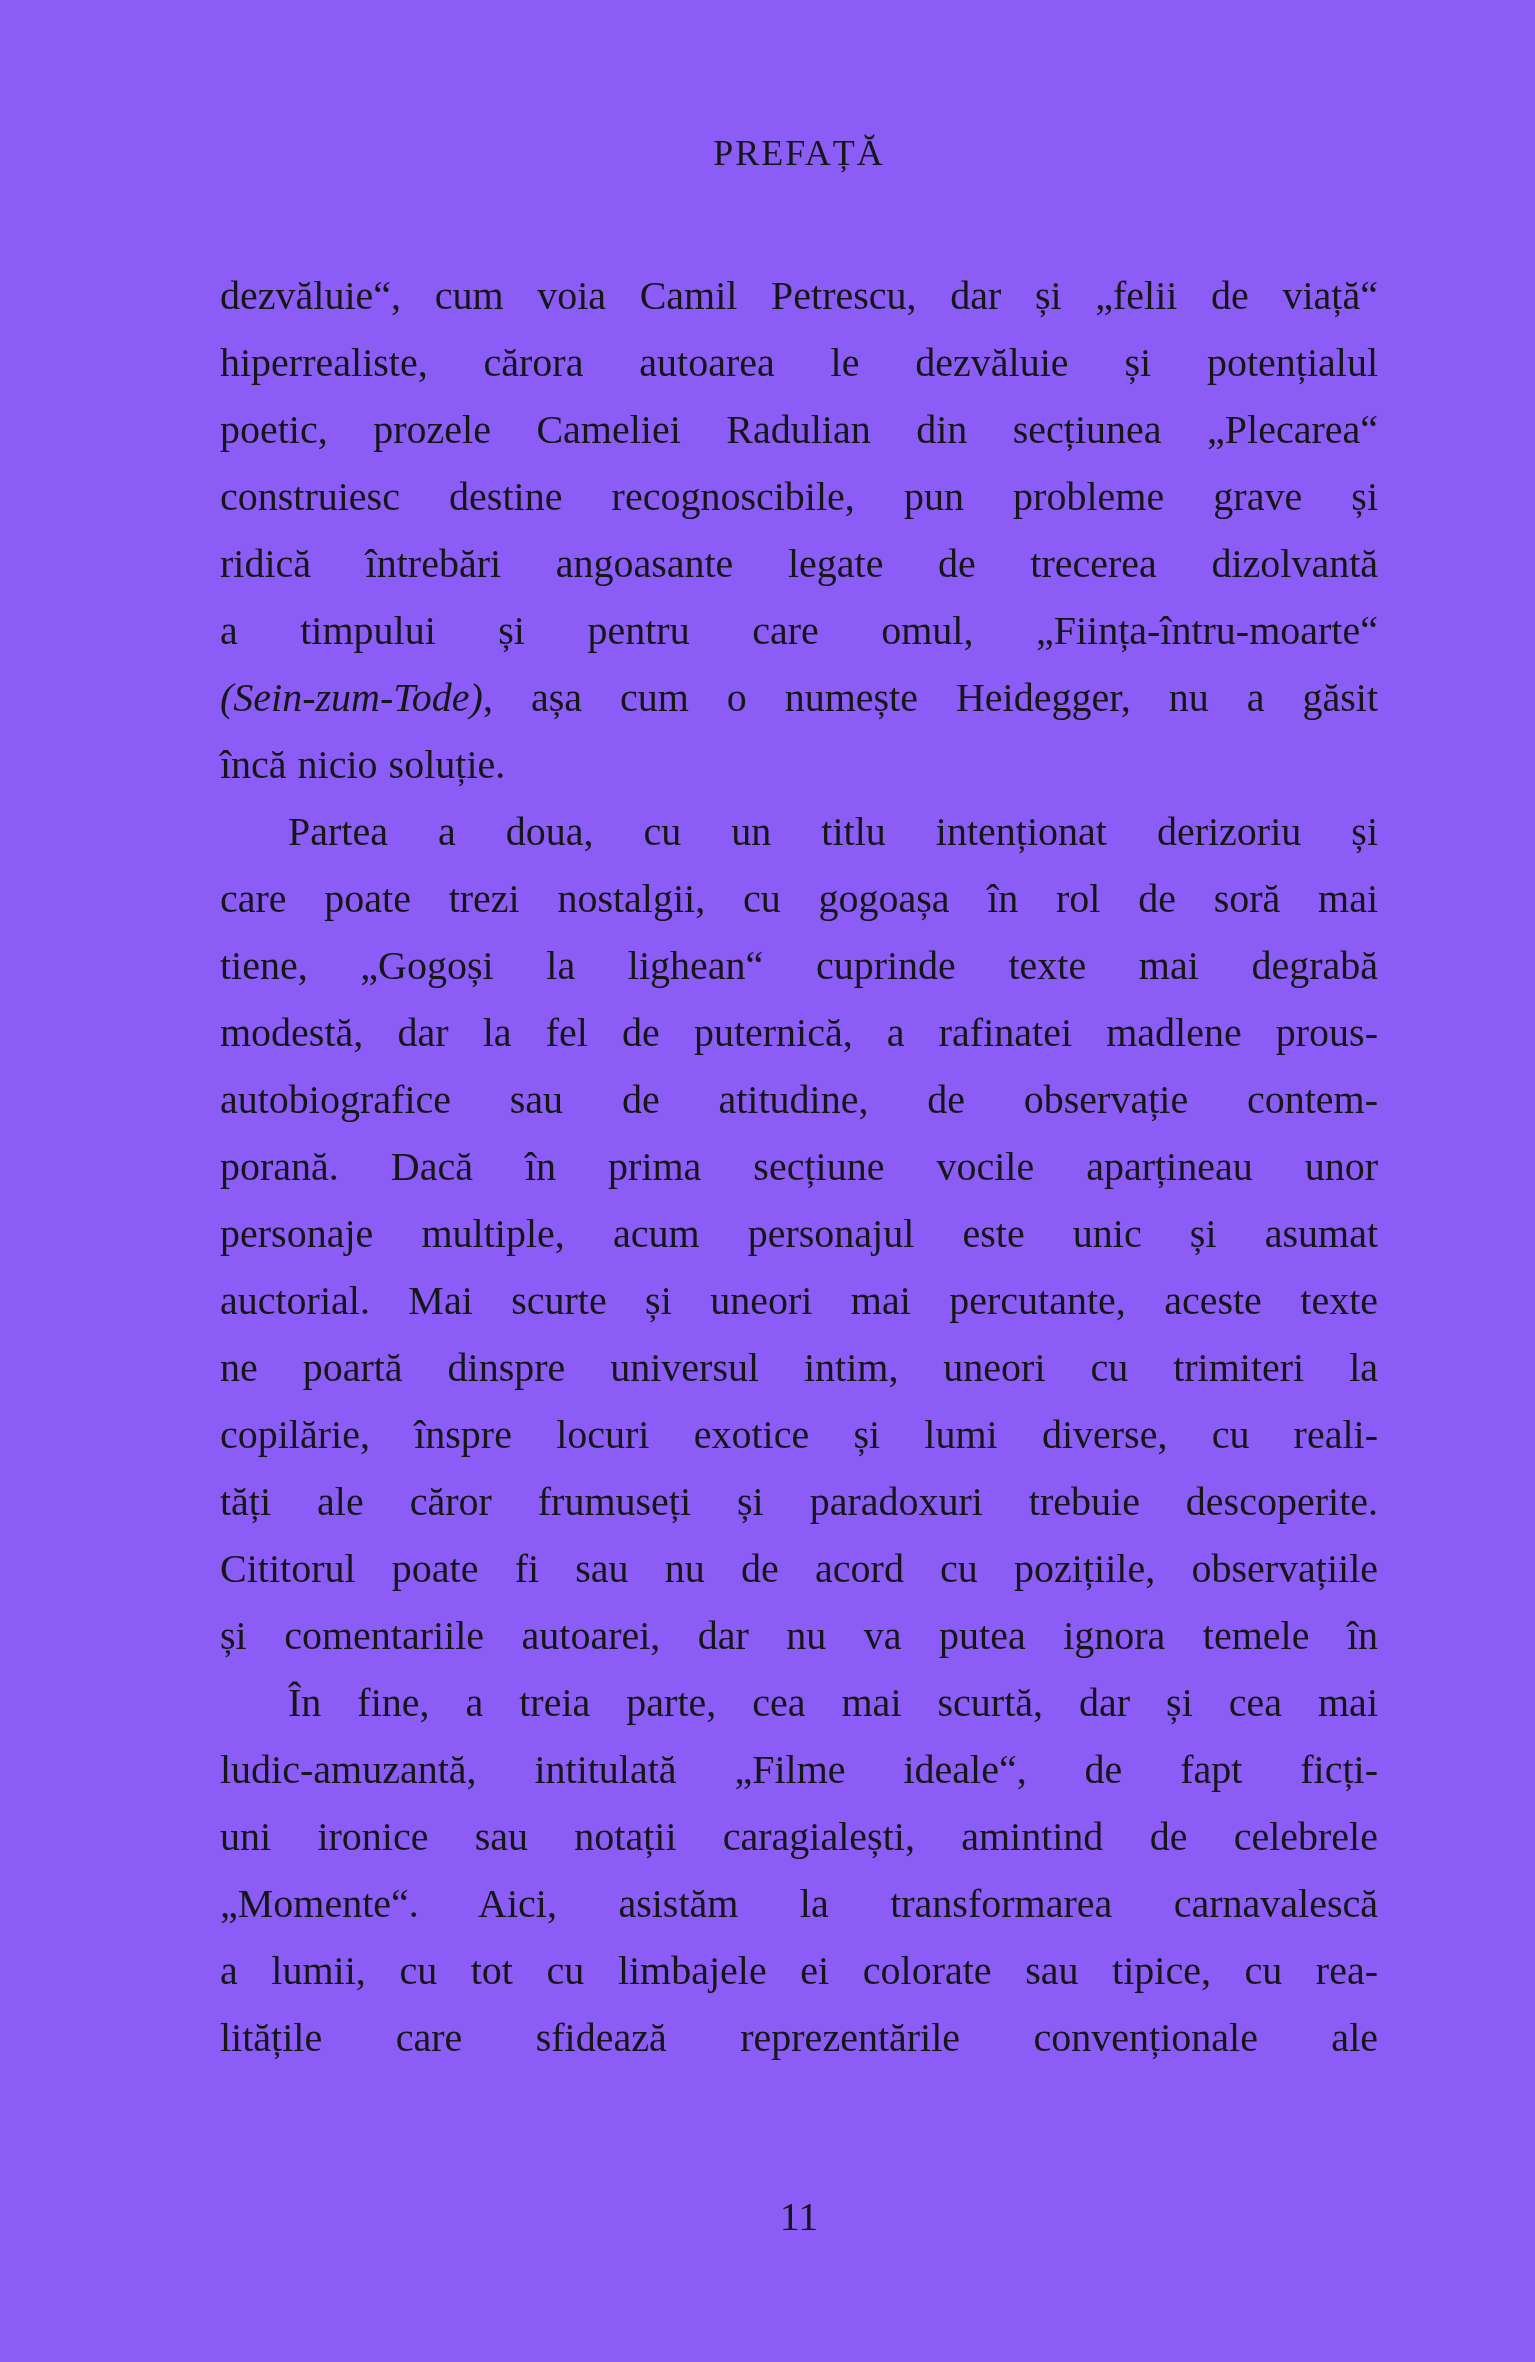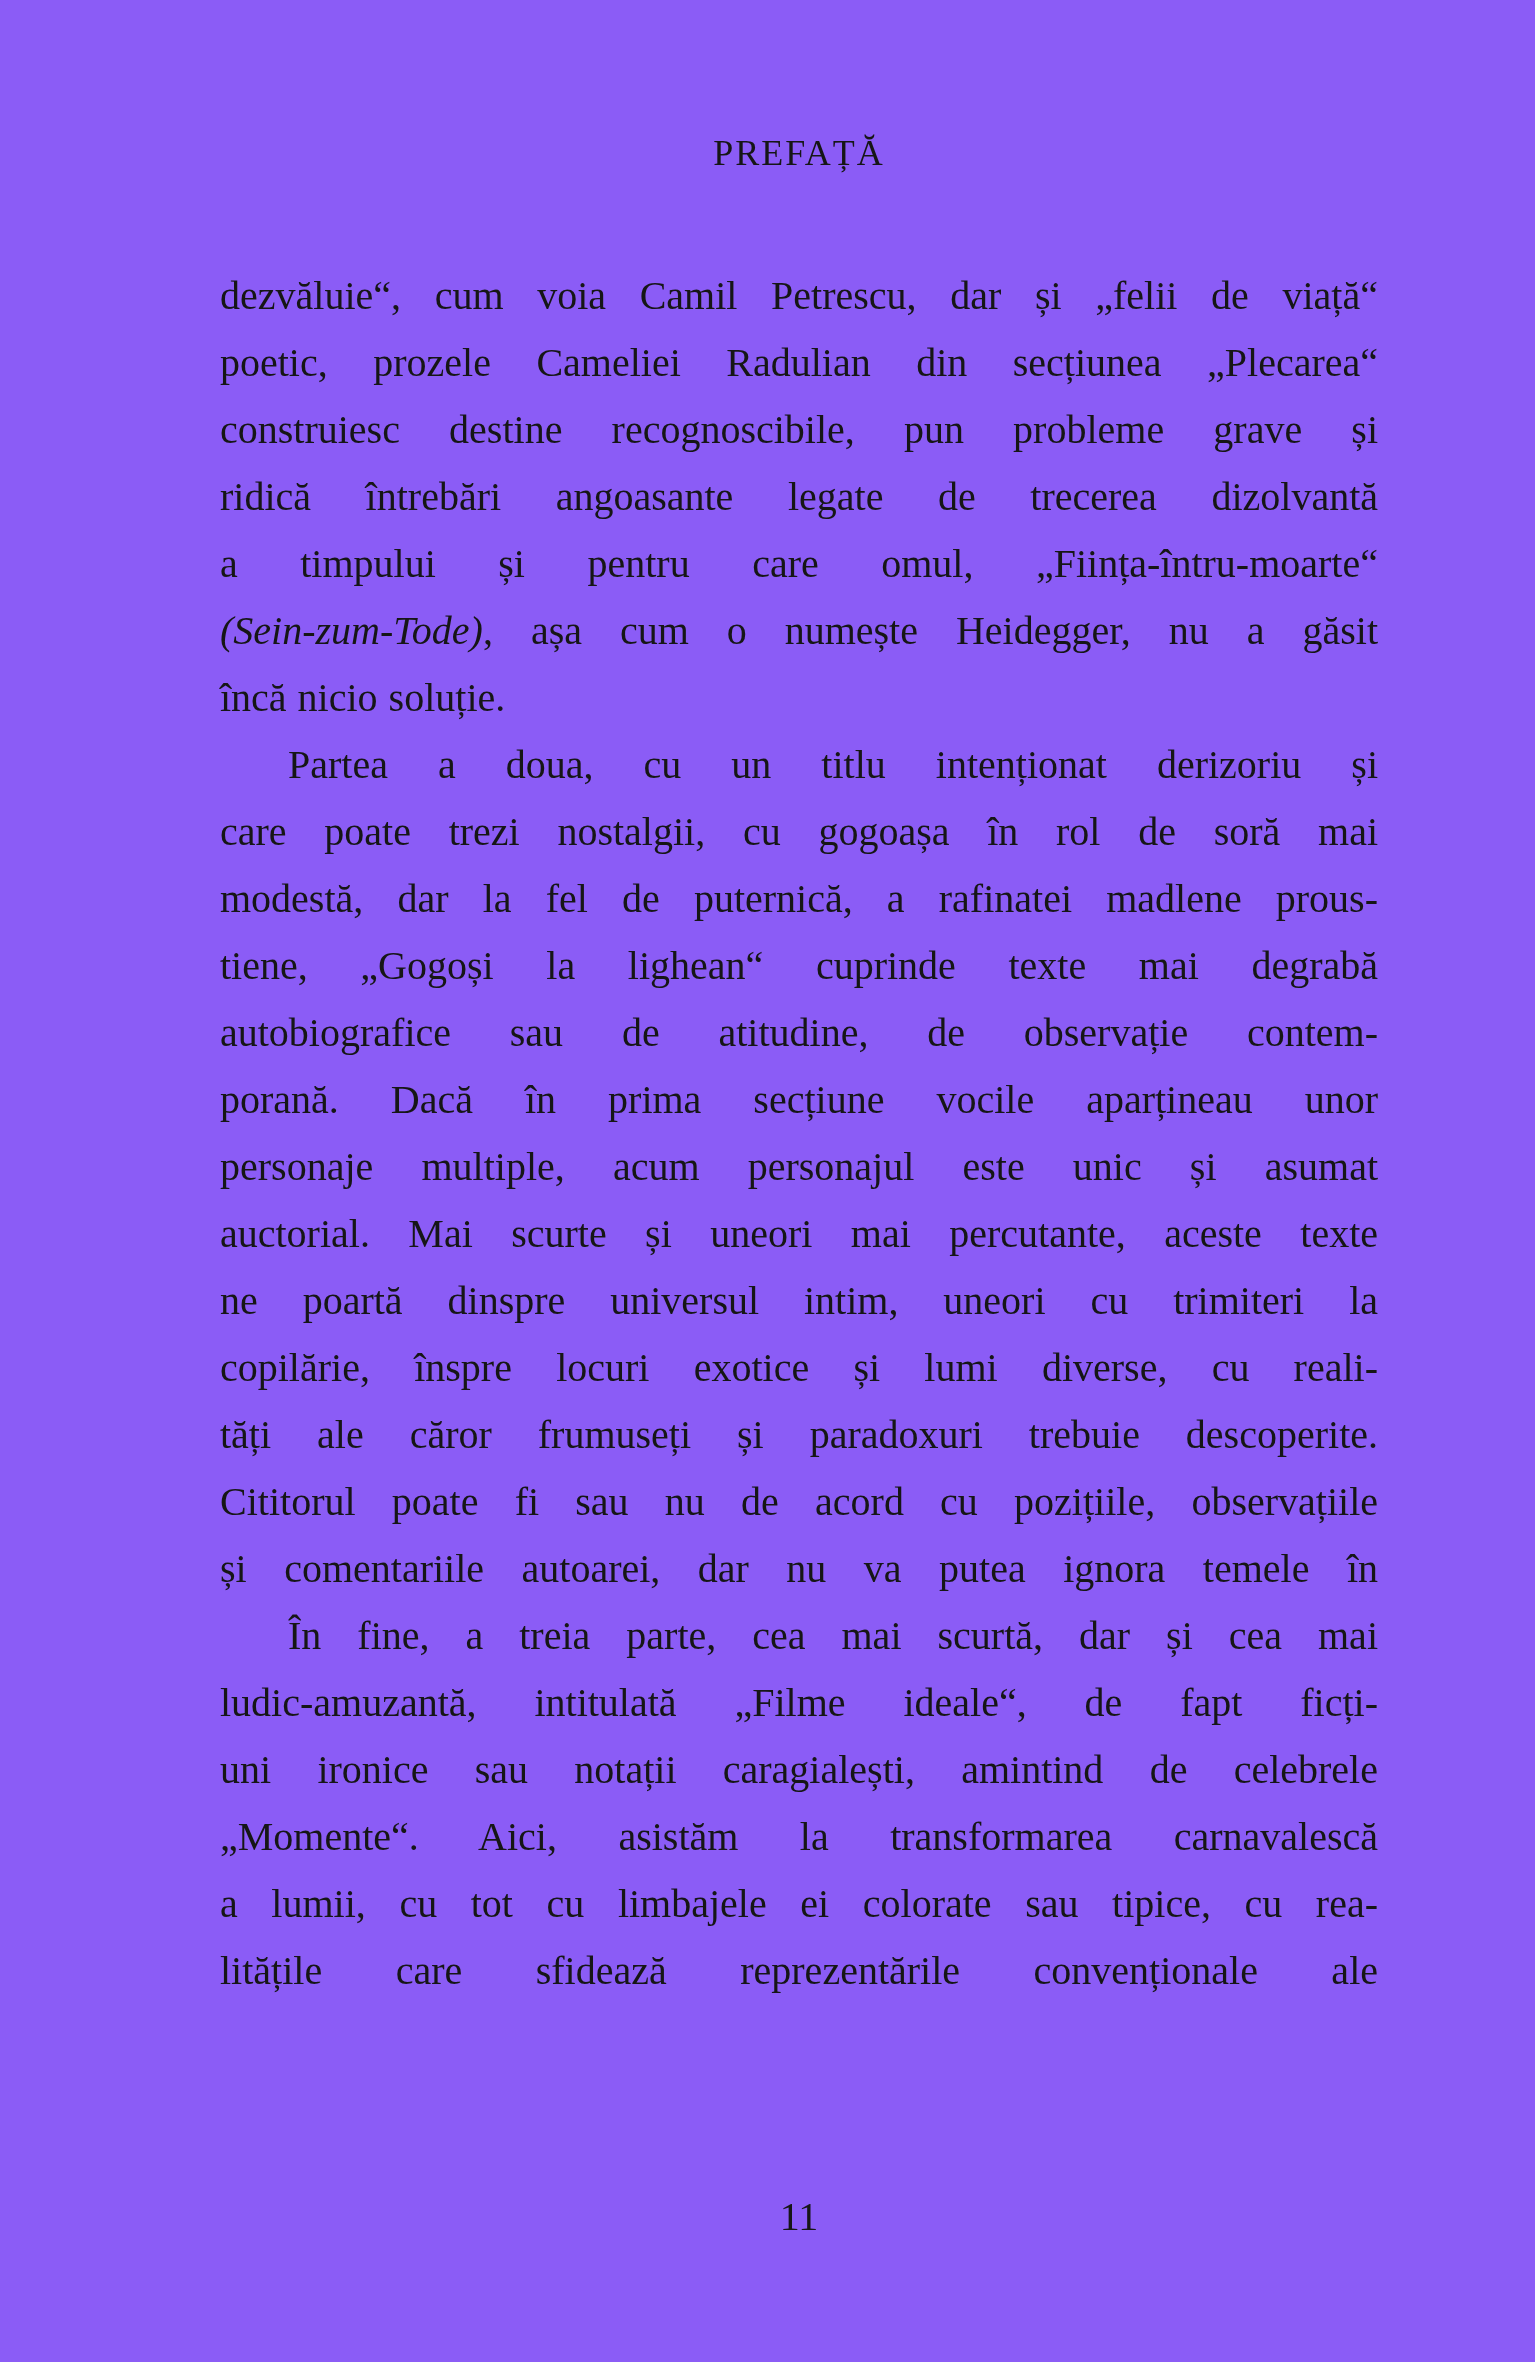--- a/index.html
+++ b/index.html
@@ -66,32 +66,33 @@
 </style>
 </head>
 <body>
 
 <div class="page">
   <div class="header">PREFAȚĂ</div>
 
   <div class="body">
       <div class="paragraph">
         <div class="line"><span>dezvăluie“, cum voia Camil Petrescu, dar și „felii de viață“</span></div>
+        <div class="line"><span>hiperrealiste, cărora autoarea le dezvăluie și potențialul</span></div>
         <div class="line"><span>poetic, prozele Cameliei Radulian din secțiunea „Plecarea“</span></div>
         <div class="line"><span>construiesc destine recognoscibile, pun probleme grave și</span></div>
         <div class="line"><span>ridică întrebări angoasante legate de trecerea dizolvantă</span></div>
         <div class="line"><span>a timpului și pentru care omul, „Ființa-întru-moarte“</span></div>
         <div class="line"><span class="italic">(Sein-zum-Tode)</span><span>, așa cum o numește Heidegger, nu a găsit</span></div>
         <div class="line flush"><span>încă nicio soluție.</span></div>
       </div>
       <div class="paragraph indent">
         <div class="line"><span>Partea a doua, cu un titlu intenționat derizoriu și</span></div>
         <div class="line"><span>care poate trezi nostalgii, cu gogoașa în rol de soră mai</span></div>
+        <div class="line"><span>tiene, „Gogoși la lighean“ cuprinde texte mai degrabă</span></div>
         <div class="line"><span>modestă, dar la fel de puternică, a rafinatei madlene prous-</span></div>
-        <div class="line"><span>tiene, „Gogoși la lighean“ cuprinde texte mai degrabă</span></div>
         <div class="line"><span>autobiografice sau de atitudine, de observație contem-</span></div>
         <div class="line"><span>porană. Dacă în prima secțiune vocile aparțineau unor</span></div>
         <div class="line"><span>personaje multiple, acum personajul este unic și asumat</span></div>
         <div class="line"><span>auctorial. Mai scurte și uneori mai percutante, aceste texte</span></div>
         <div class="line"><span>ne poartă dinspre universul intim, uneori cu trimiteri la</span></div>
         <div class="line"><span>copilărie, înspre locuri exotice și lumi diverse, cu reali-</span></div>
         <div class="line"><span>tăți ale căror frumuseți și paradoxuri trebuie descoperite.</span></div>
         <div class="line"><span>Cititorul poate fi sau nu de acord cu pozițiile, observațiile</span></div>
         <div class="line"><span>și comentariile autoarei, dar nu va putea ignora temele în</span></div>
       </div>

